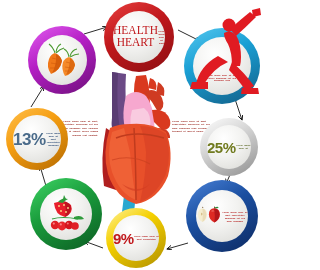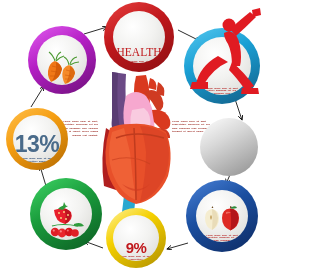--- a/index.html
+++ b/index.html
@@ -6,21 +6,21 @@
   body{width:265px;height:270px;overflow:hidden;
        font-family:"Liberation Sans",sans-serif;}
   #stage{position:relative;width:265px;height:270px;background:#fff;}
 
   
   .node{position:absolute;border-radius:50%;
         display:flex;align-items:center;justify-content:center;}
   .ring{position:absolute;inset:0;border-radius:50%;}
   .inner{position:absolute;border-radius:50%;
          background:radial-gradient(circle at 38% 30%,#ffffff 0%,#f2f2f0 45%,#d8d8d4 100%);
-         display:flex;flex-direction:column;align-items:center;justify-content:flex-end;
+         display:flex;align-items:center;justify-content:center;
          overflow:hidden;}
   .shadow{position:absolute;border-radius:50%;
           background:rgba(0,0,0,.45);filter:blur(2px);z-index:-1;}
 
   .pct{font-weight:bold;line-height:1;letter-spacing:-.5px;}
   .cap{font-size:2.1px;line-height:1.35;text-align:center;font-weight:bold;
        width:78%;word-spacing:1px;}
   .cap.blue{color:#1d3f6e;}
   .cap.red{color:#b51a1a;}
   .cap.olive{color:#55631a;}
@@ -96,21 +96,21 @@
       <path d="M46,186 L40,166"></path>
       <path d="M31,107 L44,86"></path>
     </g>
   </svg>
 
   <div class="node" style="left:104px;top:2px;width:70px;height:70px;">
     <div class="shadow" style="left:4px;top:5px;right:-2px;bottom:-4px;"></div>
     <div class="ring" style="background:linear-gradient(150deg,#e8403f 0%,#c0181c 42%,#8d0f12 100%);"></div>
     <div class="inner" style="left:9px;top:9px;right:9px;bottom:9px;">
       <div class="htitle">
-        <span>HEALTH</span><br>
+        <span>HEALTH</span><br><span>HEART</span>
       </div>
       <div class="cap red" style="margin-top:1px;">Lorem ipsum dolor sit amet</div>
     </div>
   </div>
 
   <div class="node" style="left:184px;top:28px;width:76px;height:76px;">
     <div class="shadow" style="left:5px;top:6px;right:-3px;bottom:-5px;"></div>
     <div class="ring" style="background:linear-gradient(155deg,#55c8ef 0%,#1a9fd4 40%,#125e86 100%);"></div>
     <div class="inner" style="left:9px;top:9px;right:9px;bottom:9px;">
       <div class="cap red" style="margin-top:24px;">Lorem ipsum dolor sit amet consectetuer adipiscing elit sed diam nonummy nibh</div>
@@ -125,20 +125,24 @@
         <path d="M46 56 Q32 62 22 78 L14 78 Q18 60 36 50 Z"></path>
         <path d="M10 76 L26 76 L26 83 L8 83 Z"></path>
         <path d="M60 82 L76 82 L77 88 L59 88 Z"></path>
       </g>
     </svg>
   </div>
 
   <div class="node" style="left:200px;top:118px;width:58px;height:58px;">
     <div class="shadow" style="left:4px;top:5px;right:-2px;bottom:-4px;"></div>
     <div class="ring" style="background:linear-gradient(150deg,#ffffff 0%,#d8d8d8 38%,#8f8f8f 100%);"></div>
+    <div class="inner" style="left:7px;top:7px;right:7px;bottom:7px;">
+      <div class="pct" style="font-size:15px;color:#707a1e;">25%</div>
+      <div class="cap olive" style="margin-top:.5px;">Lorem ipsum dolor sit</div>
+    </div>
   </div>
 
   <div class="node" style="left:186px;top:180px;width:72px;height:72px;">
     <div class="shadow" style="left:4px;top:5px;right:-3px;bottom:-4px;"></div>
     <div class="ring" style="background:linear-gradient(150deg,#4a82d8 0%,#1b4fa0 42%,#0d2a62 100%);"></div>
     <div class="inner" style="left:10px;top:10px;right:10px;bottom:10px;">
       <svg width="40" height="26" viewBox="0 0 40 26" style="margin-top:-2px;">
         <path d="M3 12 Q3 4 10 3 Q17 4 17 12 Q17 21 10 24 Q3 21 3 12 Z" fill="#f5edd0"></path>
         <path d="M10 3 Q15 4 16 12 Q16 20 10 24 Q11 14 10 3 Z" fill="#e9dcb8"></path>
         <path d="M9 9 Q11 11 9 14 Q7 11 9 9 Z" fill="#c9a96a"></path>
@@ -190,21 +194,21 @@
         <path d="M8 24 Q18 21 34 24" stroke="#2f9b3c" stroke-width="1.2" fill="none"></path>
         <path d="M30 22 Q37 19 40 24 Q34 25 30 24 Z" fill="#2f9b3c"></path>
       </svg>
     </div>
   </div>
 
   <div class="node" style="left:6px;top:108px;width:62px;height:62px;">
     <div class="shadow" style="left:4px;top:5px;right:-2px;bottom:-4px;"></div>
     <div class="ring" style="background:linear-gradient(145deg,#ffc04d 0%,#f59e12 40%,#b56a00 100%);"></div>
     <div class="inner" style="left:7px;top:7px;right:7px;bottom:7px;">
-      <div class="pct" style="font-size:23px;color:#4a6b8a;">13%</div>
+      <div class="pct" style="font-size:17px;color:#4a6b8a;">13%</div>
       <div class="cap blue" style="margin-top:1px;">Lorem ipsum dolor sit amet consectetuer adipiscing</div>
     </div>
   </div>
 
   <div class="node" style="left:28px;top:26px;width:68px;height:68px;">
     <div class="shadow" style="left:4px;top:5px;right:-3px;bottom:-4px;"></div>
     <div class="ring" style="background:linear-gradient(150deg,#e25df0 0%,#b41fc4 42%,#6e0f7a 100%);"></div>
     <div class="inner" style="left:9px;top:9px;right:9px;bottom:9px;">
       <svg width="40" height="34" viewBox="0 0 40 34">
         <g stroke="#4e9b34" stroke-width="1.1" fill="none">

